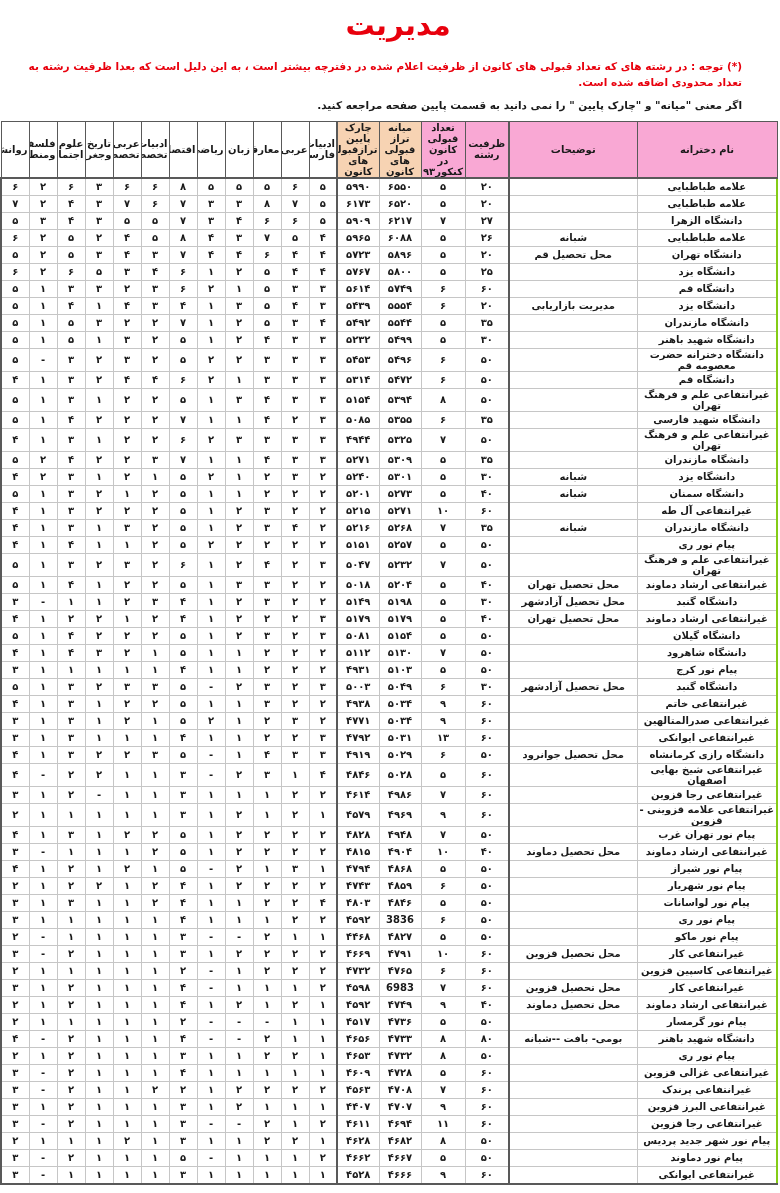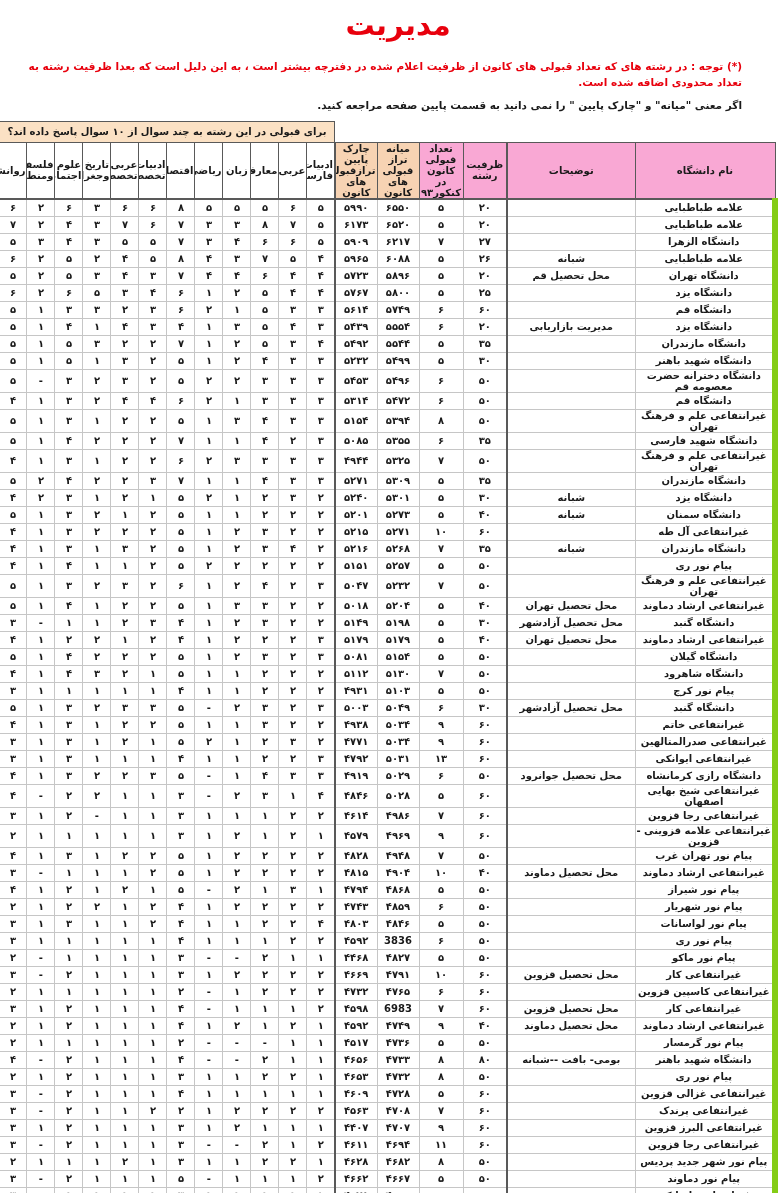--- a/index.html
+++ b/index.html
@@ -11,21 +11,21 @@
   th,td{font-weight:bold;text-align:center;vertical-align:middle;padding:0 1px;overflow:hidden;}
   th{font-size:10px;color:#1a1a1a;border:1px solid #595959;}
   td{font-size:10px;color:#1a1a1a;height:16px;border:1px solid #c6c6c6;}
   .q-box{background:#fbe1c4;height:20px;font-size:10px;}
   .empty-th{border:none;background:#fff;}
   .h-blue{background:#f9a8d4;height:52px;}
   .h-peach{background:#f7d3b3;height:52px;}
   .h-white{background:#fff;}
   thead tr.main th{border-bottom:2px solid #595959;}
   td.sep,th.sep{border-left:2px solid #595959;}
-  td:first-child{border-right:6px solid #84cc16;}
+  td:first-child{border-right:2px solid #84cc16;}
   td:last-child{border-left:2px solid #595959;}
   tbody tr:last-child td{border-bottom:2px solid #595959;}
 </style>
 </head>
 <body>
 
 <div class="title">مدیریت</div>
 <div class="note-red">(*) توجه : در رشته های که تعداد قبولی های کانون از ظرفیت اعلام شده در دفترچه بیشتر است ، به این دلیل است که بعدا ظرفیت رشته به تعداد محدودی اضافه شده است.</div>
 <div class="note-black">اگر معنی "میانه" و "چارک پایین " را نمی دانید به قسمت پایین صفحه مراجعه کنید.</div>
 
@@ -33,26 +33,22 @@
   <colgroup>
     <col style="width:140px">
       <col style="width:128px">
       <col style="width:44px">
     <col style="width:44px">
       <col style="width:42px">
       <col style="width:42px">
     <col span="12" style="width:28px">
   </colgroup>
   <thead>
-    <tr>
-      <th class="empty-th" colspan="6"></th>
-      <th class="q-box" colspan="12">برای قبولی در این رشته به چند سوال از ۱۰ سوال پاسخ داده اند؟</th>
-    </tr>
     <tr class="main" id="main-header-row">
-      <th class="h-blue">نام دانشگاه</th>
+      <th class="h-blue">نام دخترانه</th>
       <th class="h-blue sep">توضیحات</th>
       <th class="h-blue">ظرفیت رشته</th>
       <th class="h-blue">تعداد قبولی کانون در کنکور۹۳</th>
       <th class="h-peach">میانه تراز قبولی های کانون</th>
       <th class="h-peach sep">چارک پایین ترازقبولی های کانون</th>
     <th class="h-white">ادبیات فارسی</th>
         <th class="h-white">عربی</th>
         <th class="h-white">معارف</th>
         <th class="h-white">زبان</th>
         <th class="h-white">ریاضی</th>

